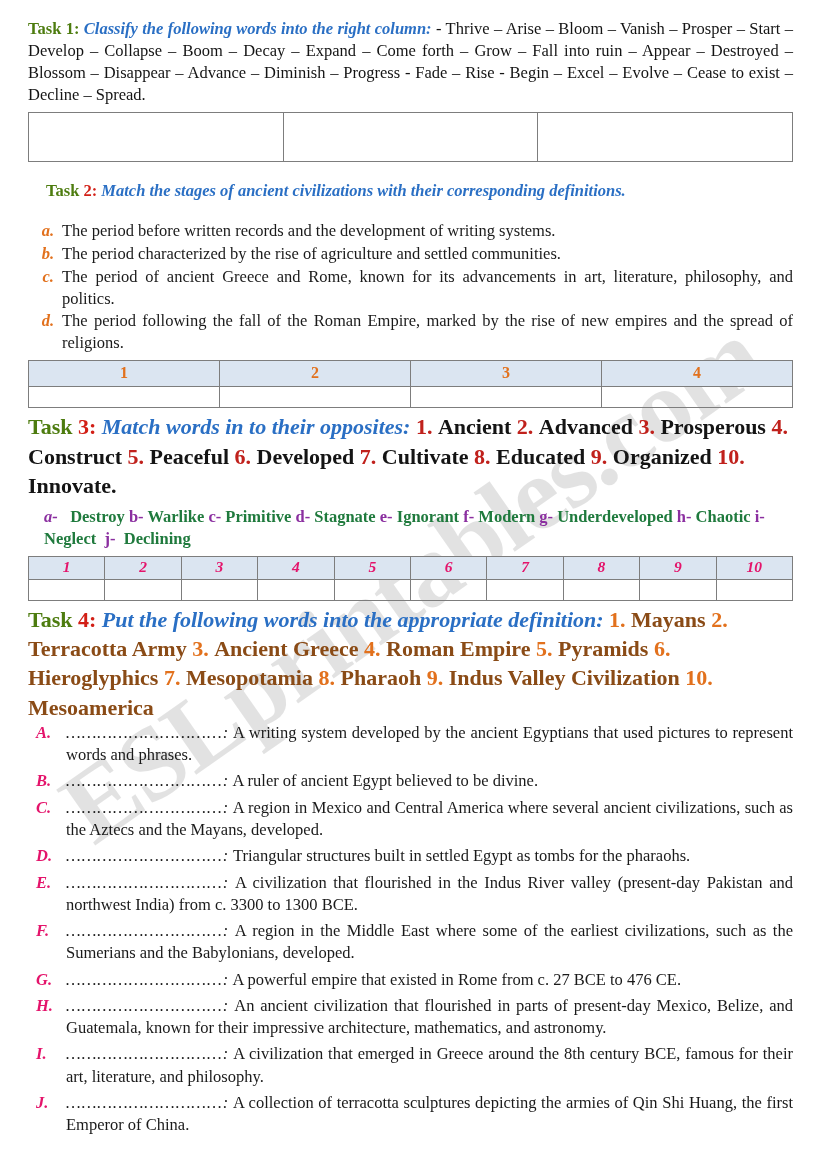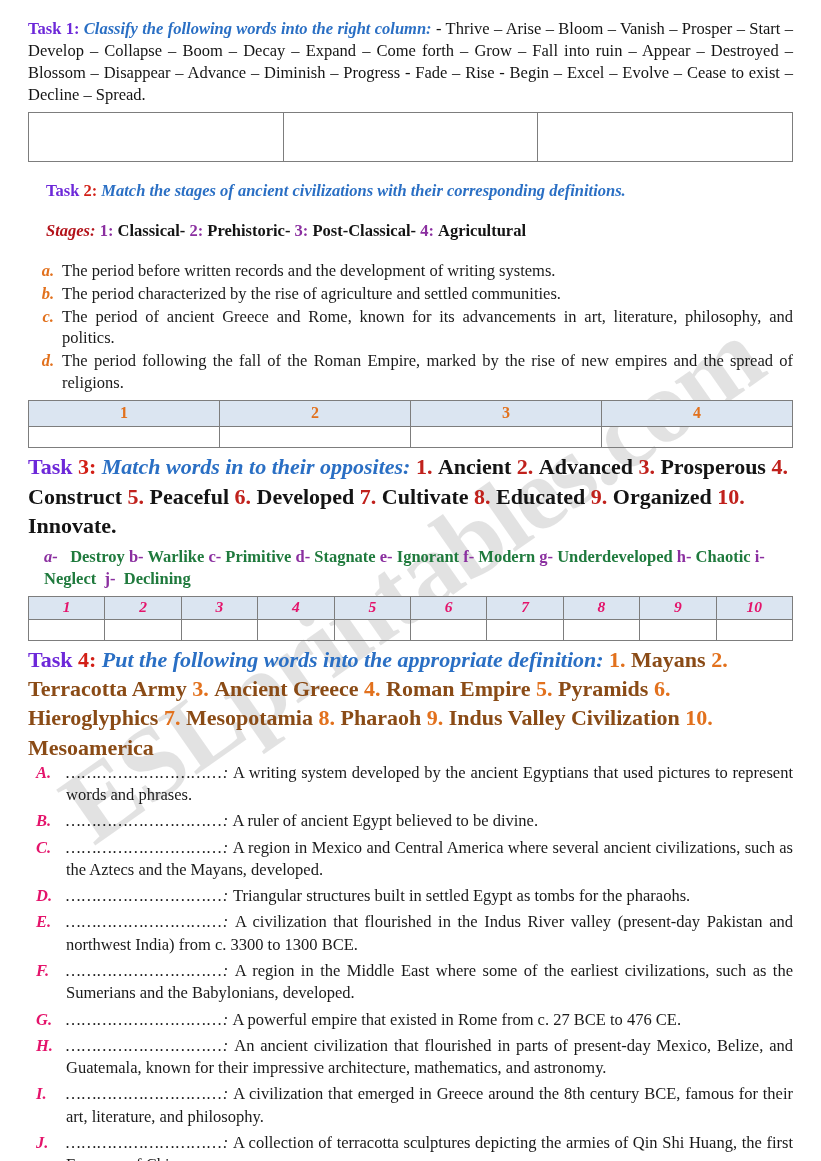--- a/index.html
+++ b/index.html
@@ -44,21 +44,21 @@
   .title {
     text-align: center;
     font-weight: bold;
     font-size: 16.5px;
     margin: 0 0 4px 0;
     line-height: 1.25;
   }
   .c-olive   { color: #3b4a1c; }
   .c-purple  { color: #7b1b82; }
   .c-red     { color: #d21f16; }
-  .c-green   { color: #6d28d9; }
+  .c-green   { color: #4d7c0f; }
   .c-blue    { color: #2a6fc4; }
   .c-black   { color: #141414; }
   .c-orange  { color: #e2711d; }
   .c-brown   { color: #8a4b16; }
   .c-dkgreen { color: #1f7a3d; }
   .c-vio     { color: #8b2fa0; }
   .c-darkred { color: #b3121a; }
   .c-dred2   { color: #c0211c; }
 
   .para {
@@ -204,31 +204,20 @@
       </tr>
     </tbody>
       </table>
 
     <p class="task-head">
       <span class="task-label c-green">Task</span>
       <span class="task-label c-red">2:</span>
       <span class="task-instr c-blue">Match the stages of ancient civilizations with their corresponding definitions.</span>
     </p>
 
-    <p class="task-head">
-      <span class="task-instr c-darkred">Stages:</span>
-      <b class="c-vio">1:</b>
-      <b class="c-black">Classical</b><b class="c-black">-</b>
-      <b class="c-vio">2:</b>
-      <b class="c-black">Prehistoric</b><b class="c-black">-</b>
-      <b class="c-vio">3:</b>
-      <b class="c-black">Post-Classical</b><b class="c-black">-</b>
-      <b class="c-vio">4:</b>
-      <b class="c-black">Agricultural</b>
-    </p>
 
 
     <ul class="deflist">
       <li>
         <span class="marker c-orange">a.</span>
         <span class="txt">The period before written records and the development of writing systems.</span>
       </li>
       <li>
         <span class="marker c-orange">b.</span>
         <span class="txt">The period characterized by the rise of agriculture and settled communities.</span>

